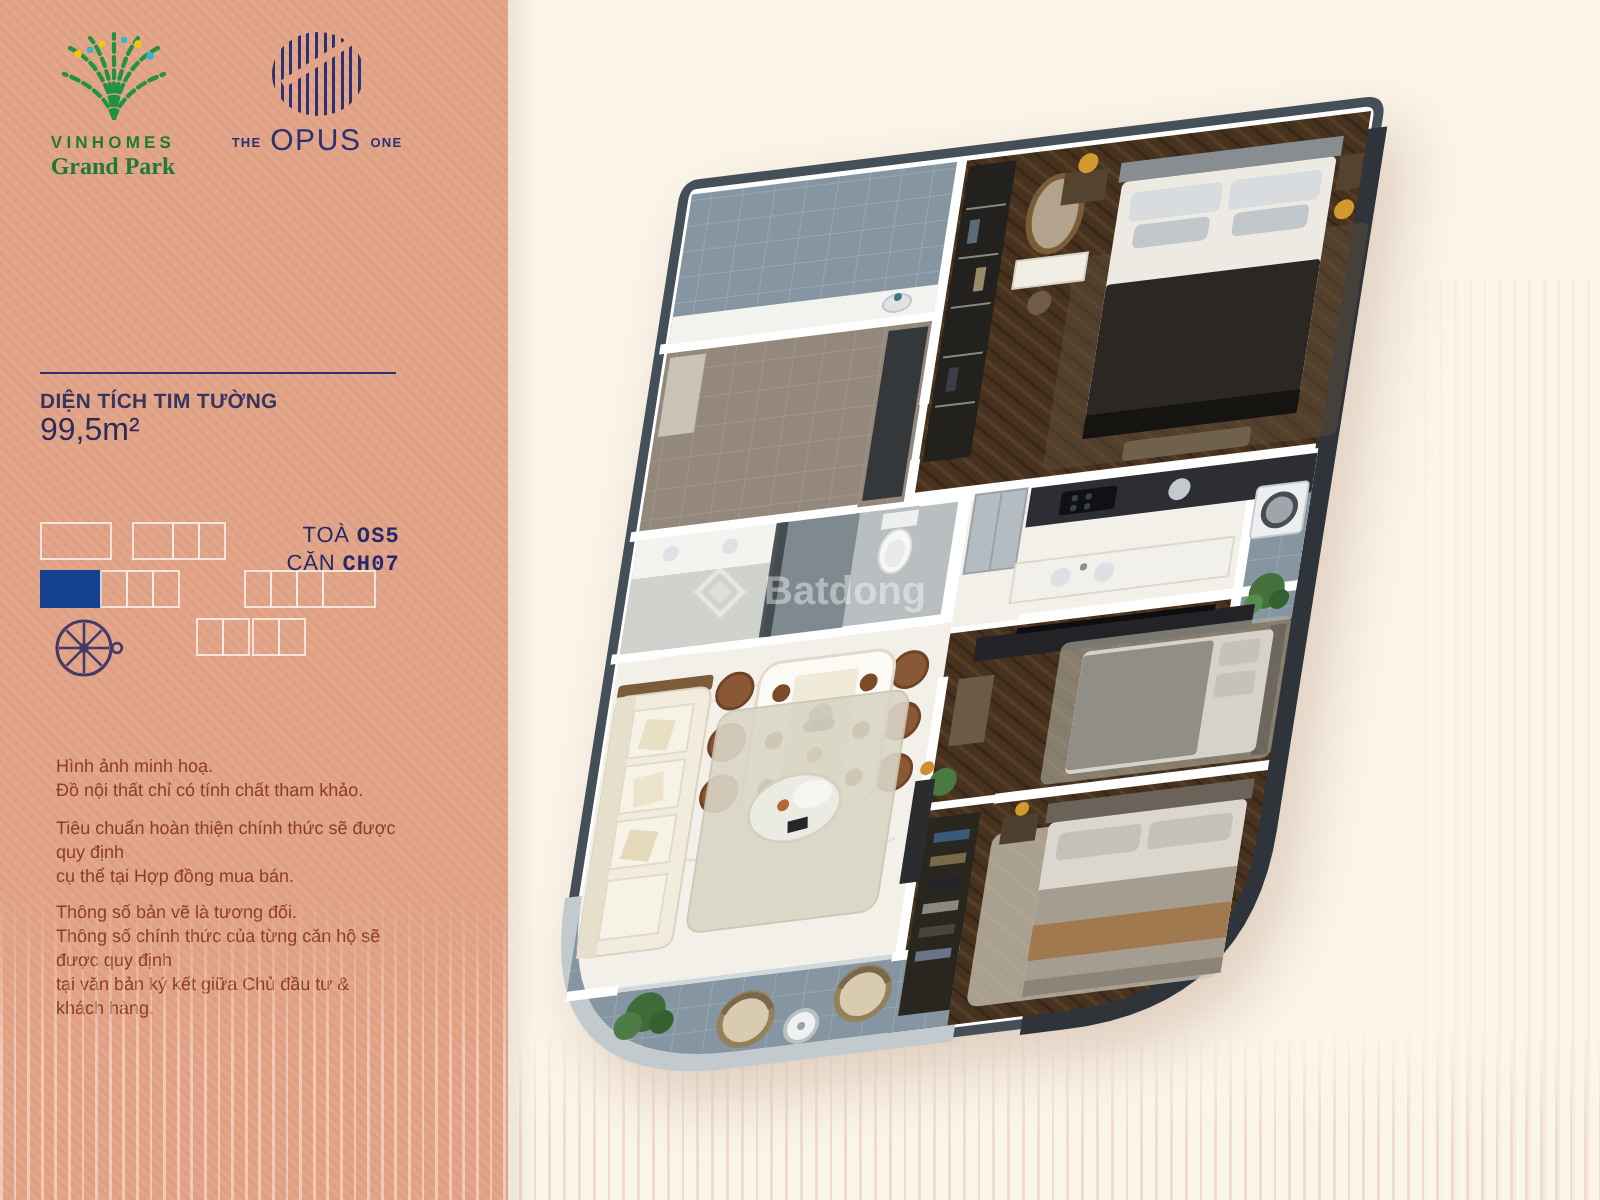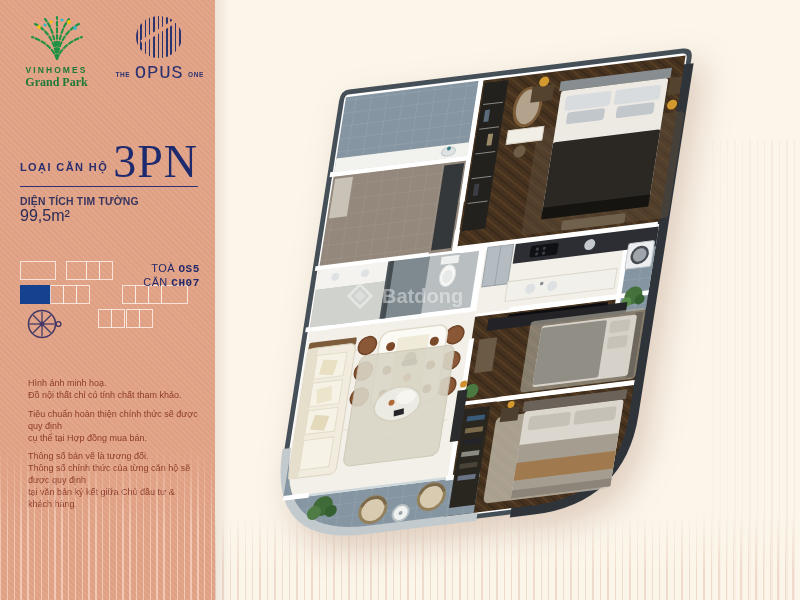--- a/index.html
+++ b/index.html
@@ -1,38 +1,38 @@
 <!DOCTYPE html>
 <html><head>
 <meta charset="utf-8">
 <style>
   html,body{margin:0;padding:0}
   body{width:800px;height:600px;position:relative;overflow:hidden;
        background:#fbf5ea;font-family:"Liberation Sans",sans-serif;}
 
   
-  .panel{position:absolute;left:0;top:0;width:215px;height:600px;background:#e2a386;z-index:2;
+  .panel{position:absolute;left:0;top:0;width:254px;height:600px;background:#e2a386;z-index:2;
          background-image:repeating-linear-gradient(45deg,rgba(255,255,255,.035) 0 2px,rgba(0,0,0,.015) 2px 4px);}
   .panel::after{content:"";position:absolute;right:-14px;top:0;width:14px;height:100%;
          background:linear-gradient(to right,rgba(120,70,50,.10),rgba(120,70,50,0));}
   .panel-stripes{position:absolute;left:0;right:0;bottom:0;height:155px;
          background:repeating-linear-gradient(90deg,rgba(255,231,217,.55) 0 1.4px,transparent 1.4px 6.8px);
          -webkit-mask-image:linear-gradient(to top,#000 45%,transparent);mask-image:linear-gradient(to top,#000 45%,transparent);}
 
   .logos{position:absolute;left:0;top:14px;width:215px;height:86px;display:flex;justify-content:center;gap:16px;}
   .vh-logo{width:86px;text-align:center;}
   .vh-name{font-size:8.5px;font-weight:700;letter-spacing:2.1px;color:#1e7a37;margin-top:1px;}
   .vh-sub{font-size:12px;font-weight:700;font-family:"Liberation Serif",serif;color:#1e7a37;margin-top:0px;}
   .op-logo{width:86px;text-align:center;position:relative;}
   .op-oval{width:46px;height:42px;margin:2px auto 0;border-radius:50%;position:relative;
          background:repeating-linear-gradient(90deg,#2b3270 0 1.5px,transparent 1.5px 4.3px);}
   .op-notch{position:absolute;left:2px;top:13px;width:42px;height:3.5px;background:#e2a386;transform:rotate(-32deg);}
   .op-text{margin-top:4px;color:#2b3270;white-space:nowrap;}
   .op-pre,.op-post{font-size:6.5px;letter-spacing:.6px;font-weight:700;vertical-align:1.5px;}
-  .op-main{font-size:19px;font-family:Liberation Mono, monospace;letter-spacing:.8px;text-align:center;}
+  .op-main{font-size:15px;font-family:Liberation Sans, sans-serif;letter-spacing:.8px;text-align:center;}
 
   .unit-row{position:absolute;left:20px;top:130px;width:178px;display:flex;justify-content:space-between;align-items:flex-end;height:52px;}
   .unit-label{font-size:11px;font-weight:700;letter-spacing:1.4px;color:#2a2e6e;padding-bottom:9px;}
   .unit-value{font-size:46px;line-height:.88;font-family:"Liberation Serif",serif;color:#1d2b6e;letter-spacing:1px;}
   .divider{position:absolute;left:20px;top:186px;width:178px;border-top:1.6px solid #2d3072;}
   .areas{position:absolute;left:20px;top:193px;width:178px;}
   .area-row{display:flex;justify-content:space-between;align-items:baseline;margin-top:3px;flex-direction:column;}
   .area-label{font-size:10.4px;font-weight:700;letter-spacing:.2px;color:#37345f;}
   .area-value{font-size:16px;font-weight:400;color:#2b2b55;}
 
@@ -325,24 +325,20 @@
           <span class="op-notch"></span>
         </div>
       <div class="op-text">
         <span class="op-pre">THE</span>
         <span class="op-main">OPUS</span>
         <span class="op-post">ONE</span>
       </div>
     </div>
   </div>
 
-  <div class="unit-row">
-    <span class="unit-label">LOẠI CĂN HỘ</span>
-    <span class="unit-value">3PN</span>
-  </div>
   <div class="divider"></div>
 
   <div class="areas">
     <div class="area-row">
       <span class="area-label">DIỆN TÍCH TIM TƯỜNG</span>
       <span class="area-value">99,5m²</span>
     </div>
   </div>
 
   <div class="keyplan">

